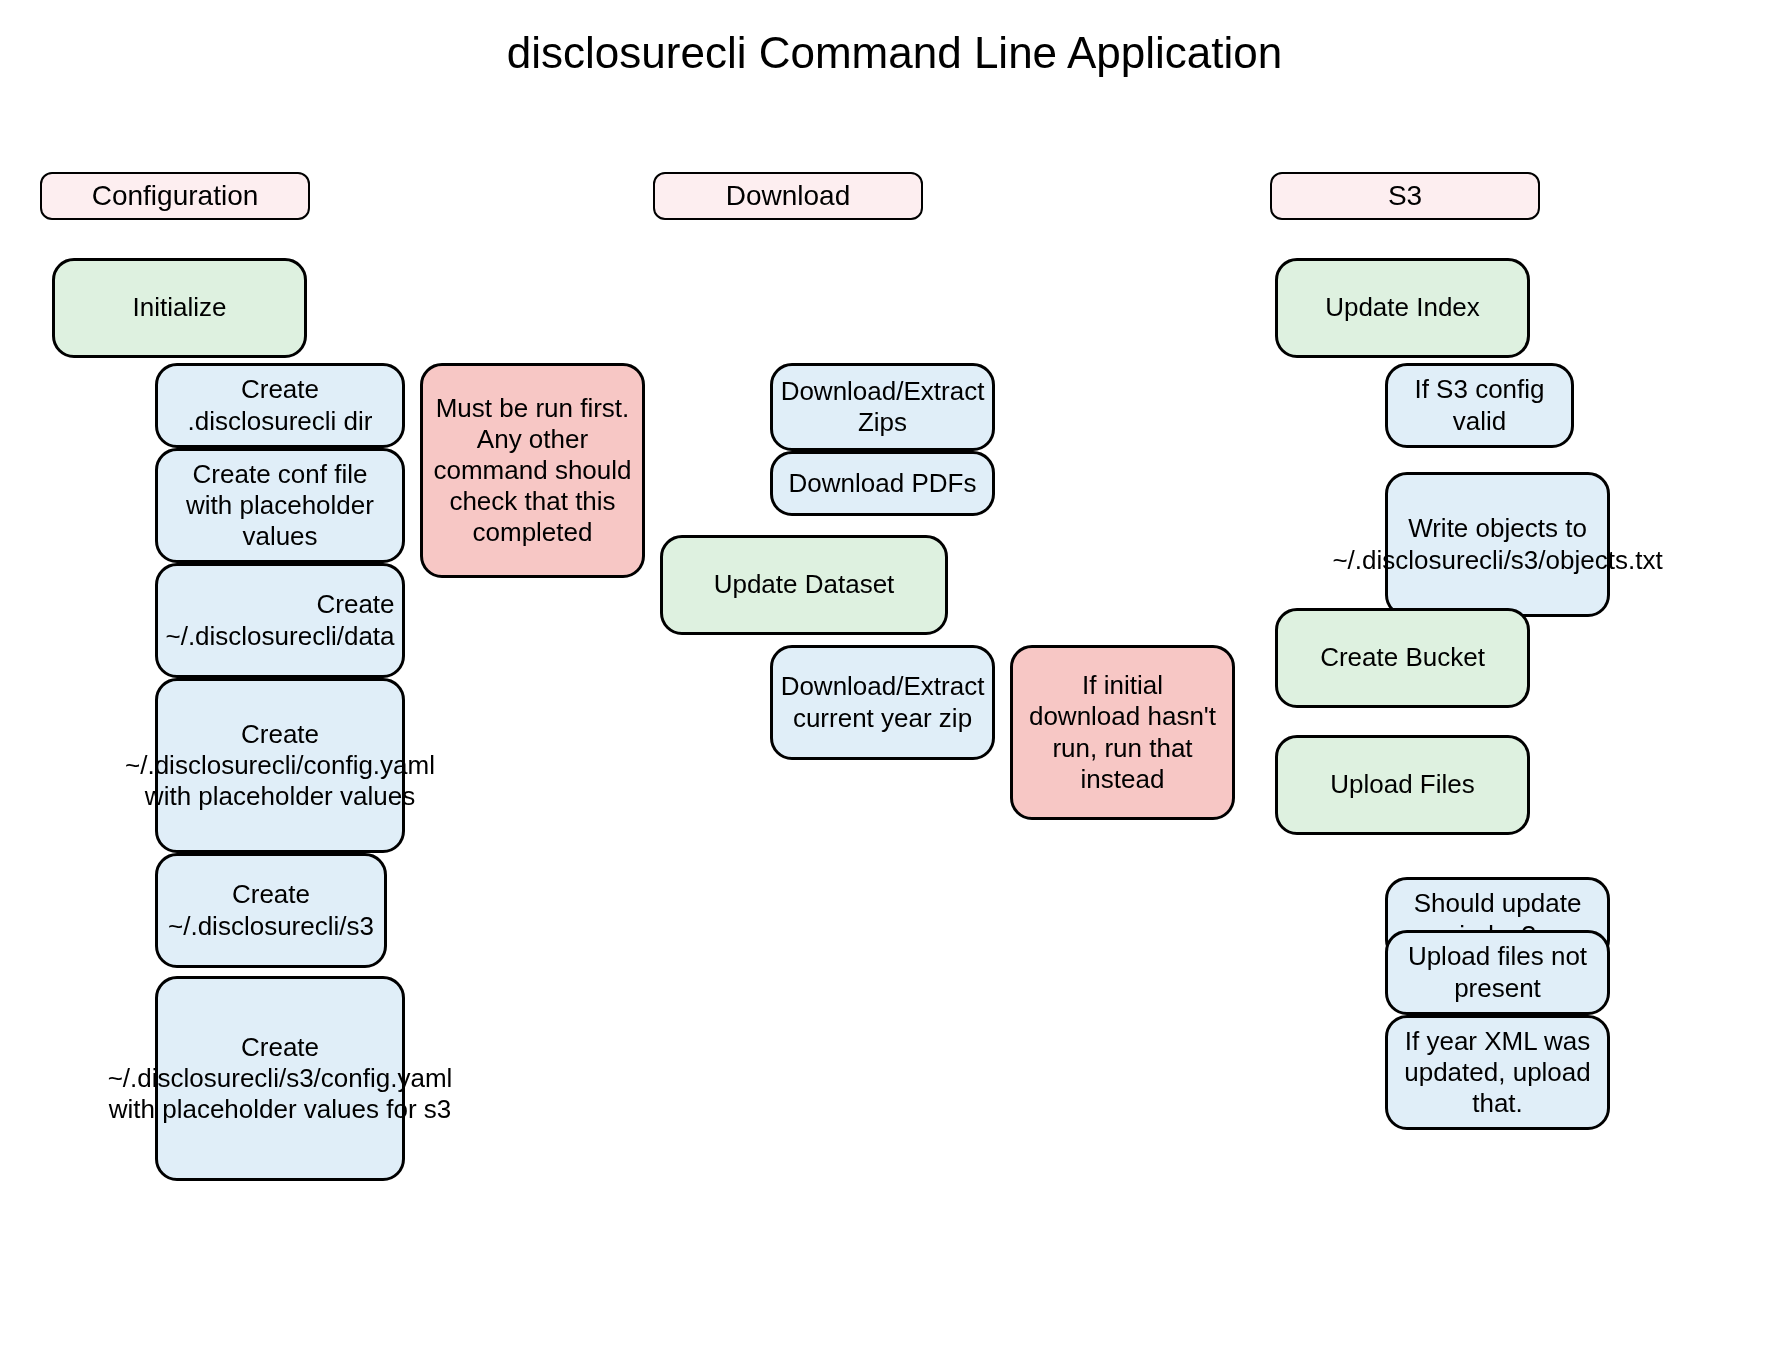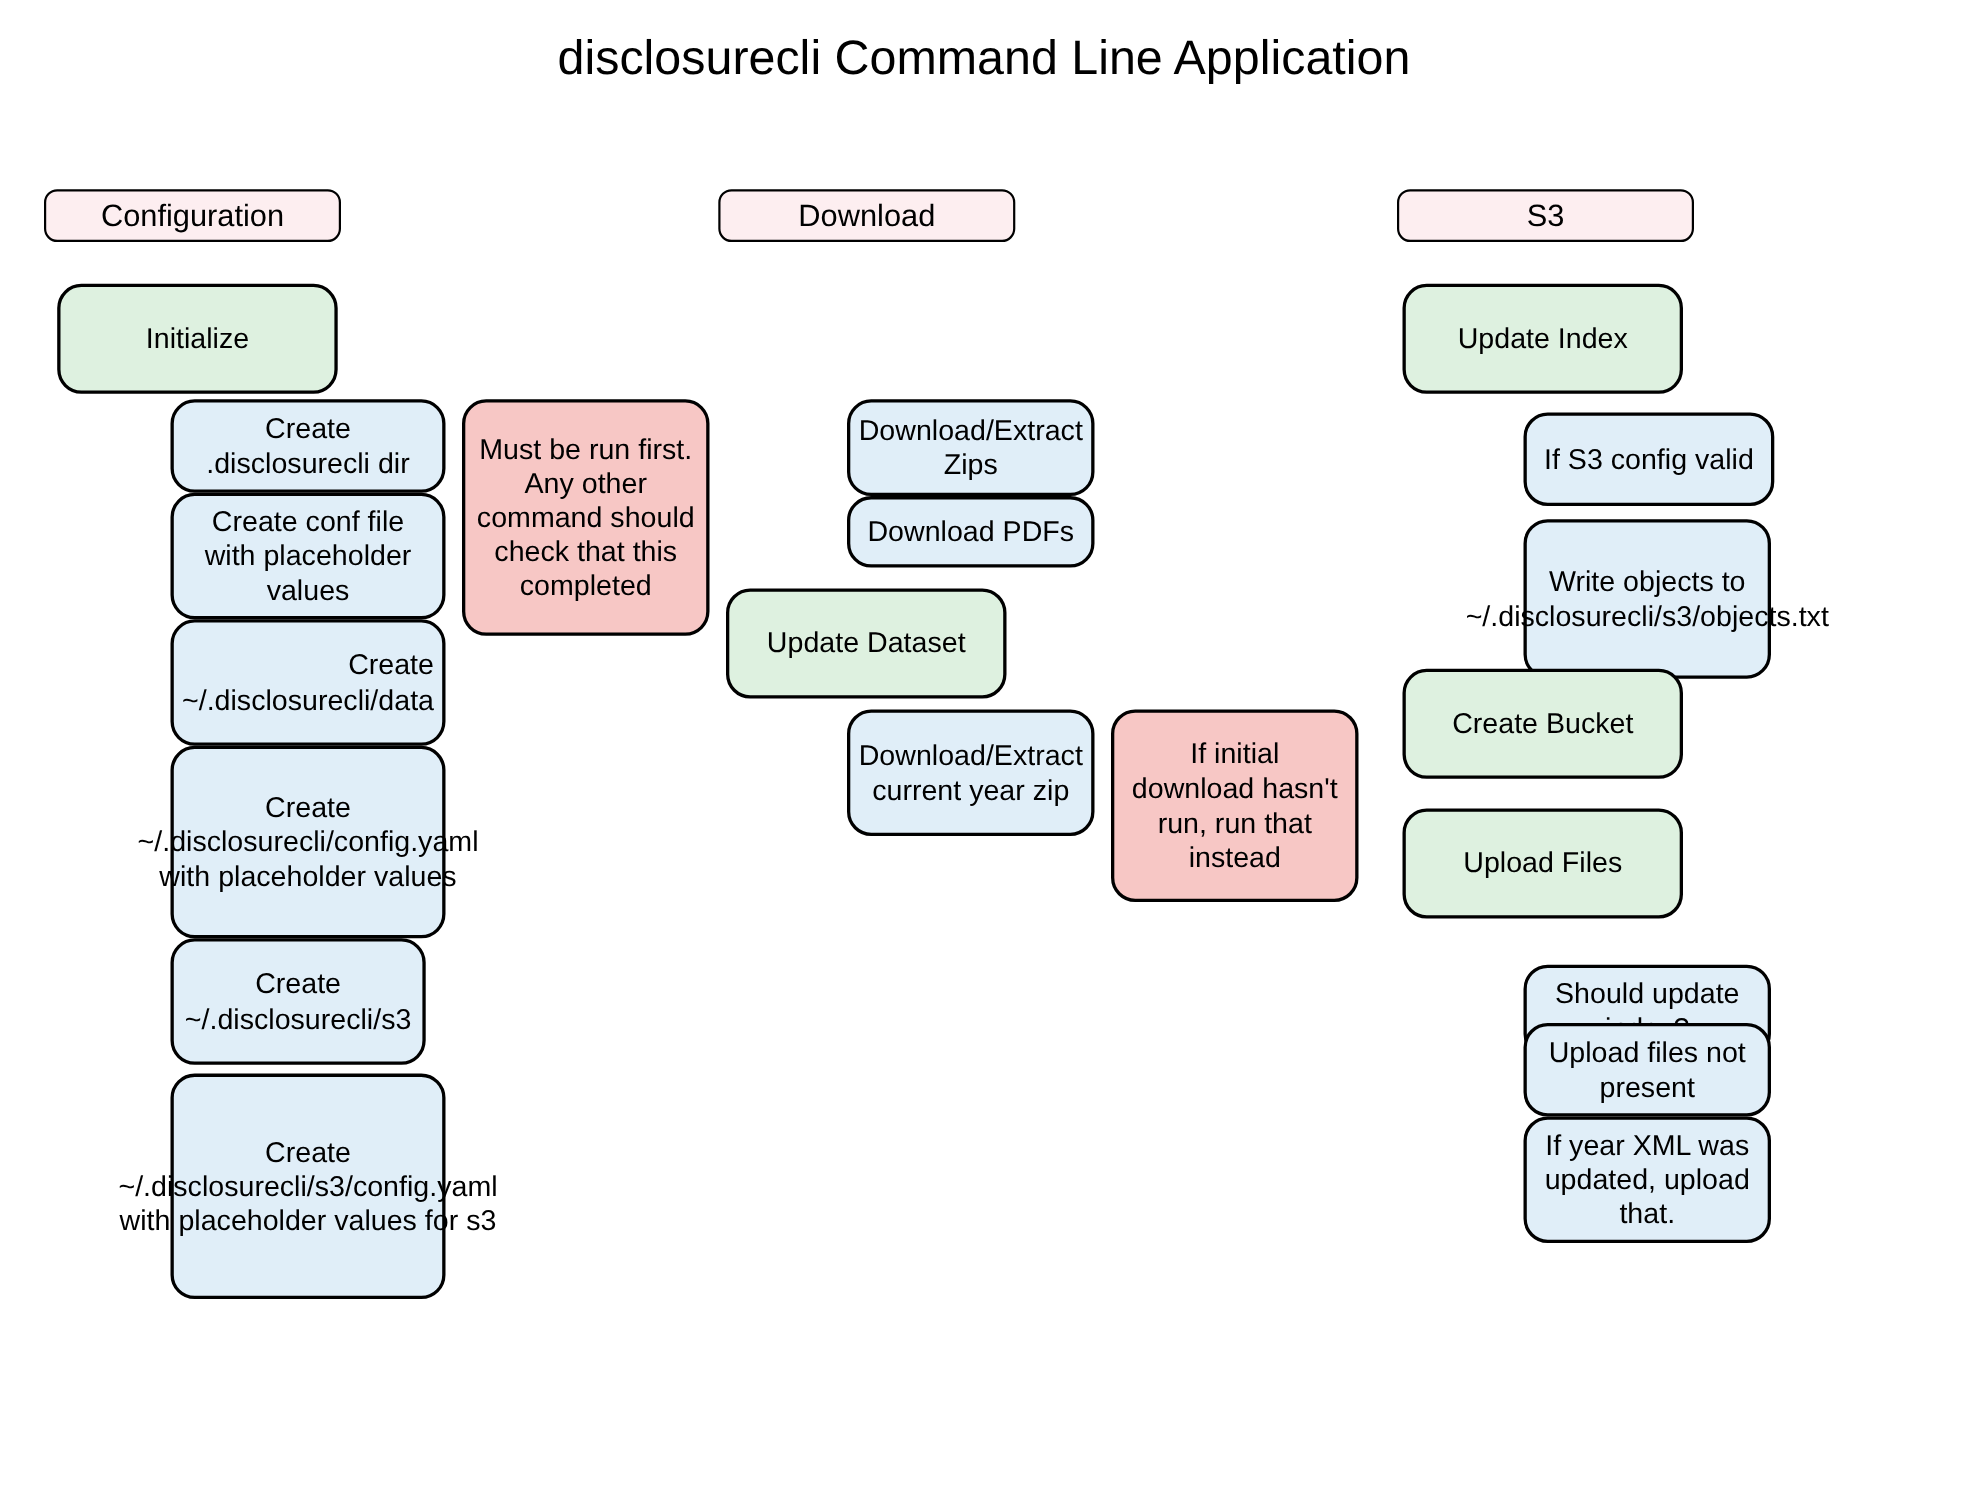--- a/index.html
+++ b/index.html
@@ -76,29 +76,29 @@
   <div class="box step" style="left:155px; top:678px; width:250px; height:175px;">Create ~/.disclosurecli/config.yaml with placeholder values</div>
   <div class="box step" style="left:155px; top:853px; width:232px; height:115px;">Create ~/.disclosurecli/s3</div>
   <div class="box step" style="left:155px; top:976px; width:250px; height:205px;">Create ~/.disclosurecli/s3/config.yaml with placeholder values for s3</div>
 
   <div class="box note" style="left:420px; top:363px; width:225px; height:215px;">Must be run first. Any other command should check that this completed</div>
 
 
   <div class="box step" style="left:770px; top:363px; width:225px; height:88px;">Download/Extract Zips</div>
   <div class="box step" style="left:770px; top:451px; width:225px; height:65px;">Download PDFs</div>
 
-  <div class="box action" style="left:660px; top:535px; width:255px; height:100px;">Update Dataset</div>
+  <div class="box action" style="left:660px; top:535px; width:288px; height:100px;">Update Dataset</div>
 
   <div class="box step" style="left:770px; top:645px; width:225px; height:115px;">Download/Extract current year zip</div>
 
   <div class="box note" style="left:1010px; top:645px; width:225px; height:175px;">If initial download hasn't run, run that instead</div>
 
   <div class="box action" style="left:1275px; top:258px; width:255px; height:100px;">Update Index</div>
 
-  <div class="box step" style="left:1385px; top:375px; width:228px; height:85px;">If S3 config valid</div>
+  <div class="box step" style="left:1385px; top:363px; width:189px; height:85px;">If S3 config valid</div>
   <div class="box step" style="left:1385px; top:472px; width:225px; height:145px;">Write objects to ~/.disclosurecli/s3/objects.txt</div>
 
   <div class="box action" style="left:1275px; top:608px; width:255px; height:100px;">Create Bucket</div>
 
   <div class="box action" style="left:1275px; top:735px; width:255px; height:100px;">Upload Files</div>
 
   <div class="box step" style="left:1385px; top:845px; width:225px; height:85px;margin-top:32px;">Should update index?</div>
   <div class="box step" style="left:1385px; top:930px; width:225px; height:85px;">Upload files not present</div>
   <div class="box step" style="left:1385px; top:1015px; width:225px; height:115px;">If year XML was updated, upload that.</div>
 

